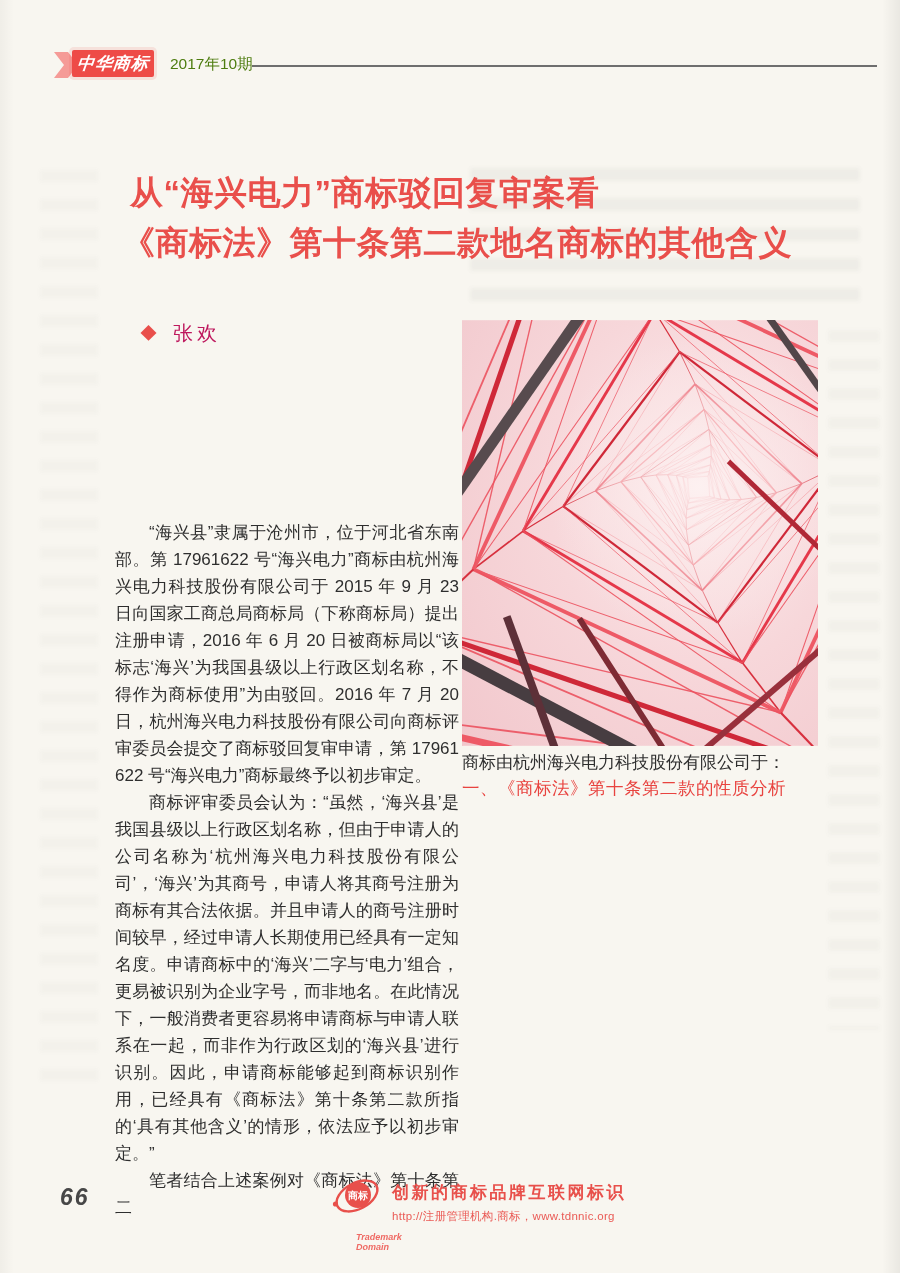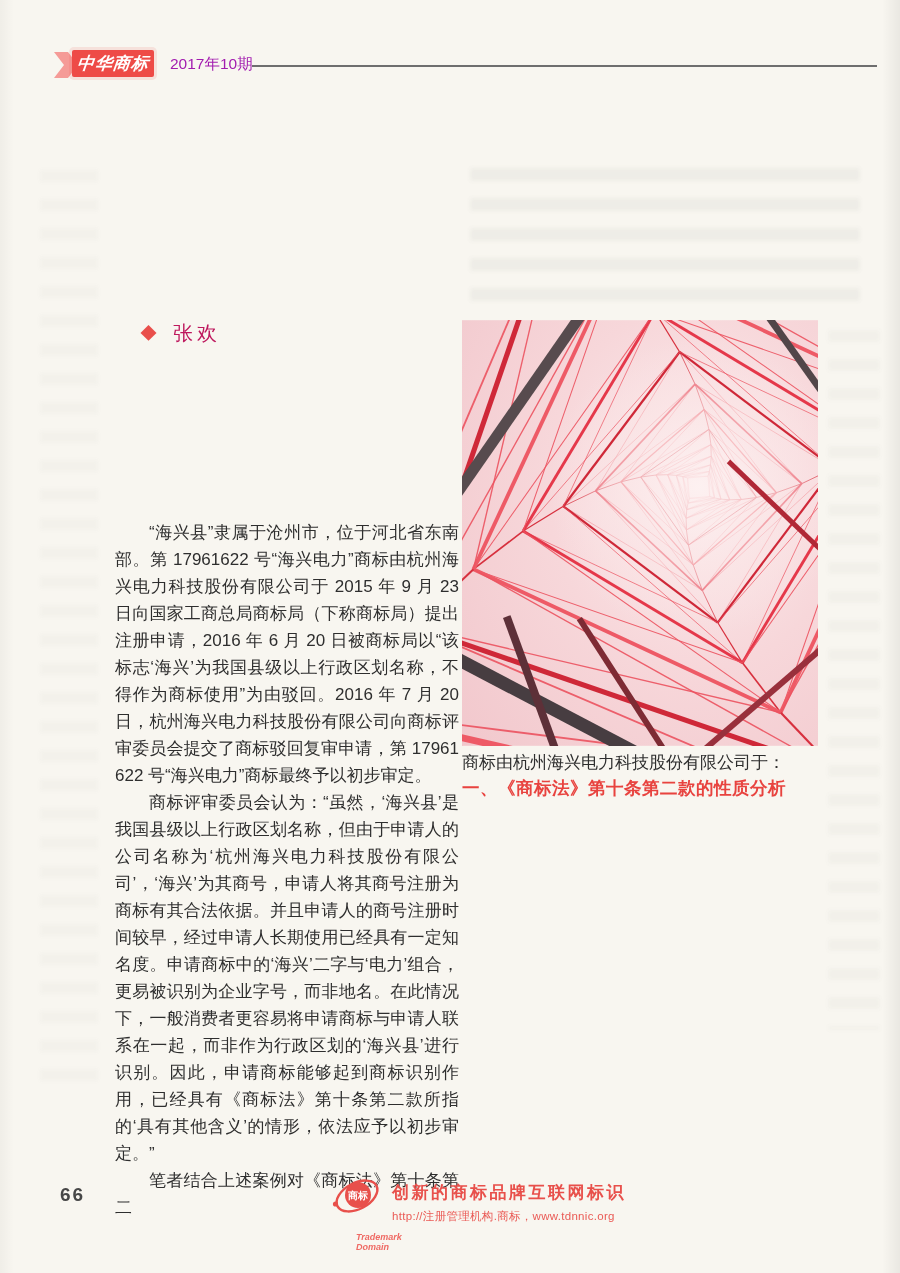--- a/index.html
+++ b/index.html
@@ -24,48 +24,48 @@
   .chev{position:absolute;left:-4px;top:2px;}
   .brand-box{
     position:absolute;left:14px;top:0;width:82px;height:27px;
     background:#ee4b47;border-radius:2px;display:flex;align-items:center;justify-content:center;
     box-shadow:0 0 0 3px rgba(238,75,71,0.12);
   }
   .brand-box span{
     color:#fff;font-size:17px;font-weight:700;font-style:italic;letter-spacing:1px;
     transform:skewX(-6deg);white-space:nowrap;
   }
-  .issue{position:absolute;left:112px;top:4px;font-size:15.5px;color:#a21caf;white-space:nowrap;}
+  .issue{position:absolute;left:112px;top:4px;font-size:15.5px;color:#4d7c0f;white-space:nowrap;}
   .head-rule{position:absolute;left:252px;top:65px;width:625px;height:2px;background:#6e6e6e;}
 
   
   .title{position:absolute;left:122px;top:168px;width:720px;color:#e94f4b;
     font-weight:700;font-size:33px;line-height:50px;letter-spacing:0.5px;}
   .title .t1{margin-left:8px;}
   .author{position:absolute;left:140px;top:320px;display:flex;align-items:center;}
   .author .diamond{color:#e94f4b;font-size:17px;line-height:1;}
   .author .name{margin-left:16px;font-size:20px;color:#be185d;letter-spacing:4px;}
 
   
   .col{position:absolute;width:344px;font-size:17px;line-height:27px;
     text-align:justify;text-justify:inter-ideograph;word-break:break-all;color:#2e2e2e;}
   .col p{margin:0;}
   .col p.indent{text-indent:2em;}
   .left-col{left:104px;top:519px;margin-left:11px;}
   .right-col{left:462px;top:749px;}
-  .section-head{color:#e8433f;font-weight:700;font-size:17.5px;line-height:24px;
+  .section-head{color:#e8433f;font-weight:400;font-size:17.5px;line-height:24px;
     margin:31px 0 14px 0;text-indent:0;letter-spacing:0.5px;}
 
   
   .tower-wrap{position:absolute;left:462px;top:320px;width:356px;height:426px;overflow:hidden;}
   .tower-wrap svg{display:block;}
 
   
-  .pagenum{position:absolute;left:60px;top:1184px;font-size:19px;font-weight:700;
-    color:#474747;letter-spacing:2px;}
+  .pagenum{position:absolute;left:60px;top:1184px;font-size:23px;font-weight:700;
+    color:#474747;letter-spacing:2px;font-style:italic;}
   .footer-logo{position:absolute;left:332px;top:1176px;}
   .footer-text{position:absolute;left:392px;top:1181px;color:#e8504b;}
   .footer-text .tagline{font-size:17px;font-weight:700;letter-spacing:2.5px;}
   .footer-text .url{font-size:11.5px;margin-top:5px;letter-spacing:0.3px;color:#ea5b56;}
   .tm-domain{position:absolute;left:356px;top:1196px;color:#ef6a64;font-style:italic;
     font-size:9px;font-weight:700;line-height:10px;margin-top:36px;}
 </style>
 </head>
 <body>
 
@@ -81,20 +81,24 @@
     <svg class="chev" width="24" height="26" viewBox="0 0 24 26">
       <polygon points="0,0 14,0 24,13 14,26 0,26 10,13" fill="#f4918d" opacity="0.9"></polygon>
     </svg>
     <div class="brand-box">
       <span>中华商标</span>
     </div>
     <div class="issue">2017年10期</div>
   </div>
   <div class="head-rule"></div>
 
+  <div class="title">
+    <div class="t1">从“海兴电力”商标驳回复审案看</div>
+    <div class="t2">《商标法》第十条第二款地名商标的其他含义</div>
+  </div>
 
   <div class="author">
     <span class="diamond">◆</span>
     <span class="name">张欢</span>
   </div>
 
   <div class="col left-col">
     <p class="indent">“海兴县”隶属于沧州市，位于河北省东南部。第 17961622 号“海兴电力”商标由杭州海兴电力科技股份有限公司于 2015 年 9 月 23 日向国家工商总局商标局（下称商标局）提出注册申请，2016 年 6 月 20 日被商标局以“该标志‘海兴’为我国县级以上行政区划名称，不得作为商标使用”为由驳回。2016 年 7 月 20 日，杭州海兴电力科技股份有限公司向商标评审委员会提交了商标驳回复审申请，第 17961622 号“海兴电力”商标最终予以初步审定。</p>
     <p class="indent">商标评审委员会认为：“虽然，‘海兴县’是我国县级以上行政区划名称，但由于申请人的公司名称为‘杭州海兴电力科技股份有限公司’，‘海兴’为其商号，申请人将其商号注册为商标有其合法依据。并且申请人的商号注册时间较早，经过申请人长期使用已经具有一定知名度。申请商标中的‘海兴’二字与‘电力’组合，更易被识别为企业字号，而非地名。在此情况下，一般消费者更容易将申请商标与申请人联系在一起，而非作为行政区划的‘海兴县’进行识别。因此，申请商标能够起到商标识别作用，已经具有《商标法》第十条第二款所指的‘具有其他含义’的情形，依法应予以初步审定。”</p>
     <p class="indent">笔者结合上述案例对《商标法》第十条第二</p>

